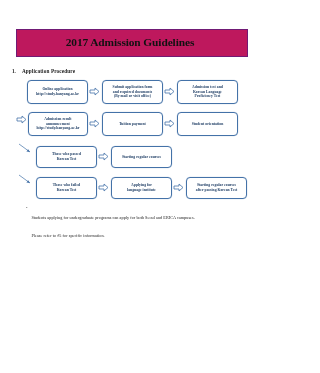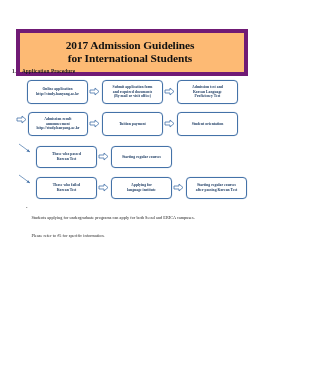--- a/index.html
+++ b/index.html
@@ -22,24 +22,24 @@
     background: #ffffff;
   }
 
   
   .title-box {
     position: absolute;
     left: 16px;
     top: 29px;
     width: 232px;
     box-sizing: border-box;
-    border: 4px solid #701a75;
+    border: 1px solid #701a75;
     padding: 6px 8px 7px 4px;
     text-align: center;
-    background: #fdba74;
+    background: #be185d;
   }
   .title-line {
     font-weight: bold;
     font-size: 11.4px;
     line-height: 13px;
     letter-spacing: -0.1px;
     color: #111111;
     white-space: nowrap;
   }
 
@@ -140,21 +140,20 @@
     white-space: nowrap;
   }
 </style>
 </head>
 <body>
 
 <div class="page">
 
   <div class="title-box">
     <div class="title-line">2017 Admission Guidelines</div>
-    <div class="title-line">for International Students</div>
   </div>
 
   <div class="section-head">
     <span class="section-num">1.</span>
     <span class="section-title">Application Procedure</span>
   </div>
 
   <div class="flow">
 
     <div class="fbox" style="left:27px; top:80px; width:61px; height:24px;">

